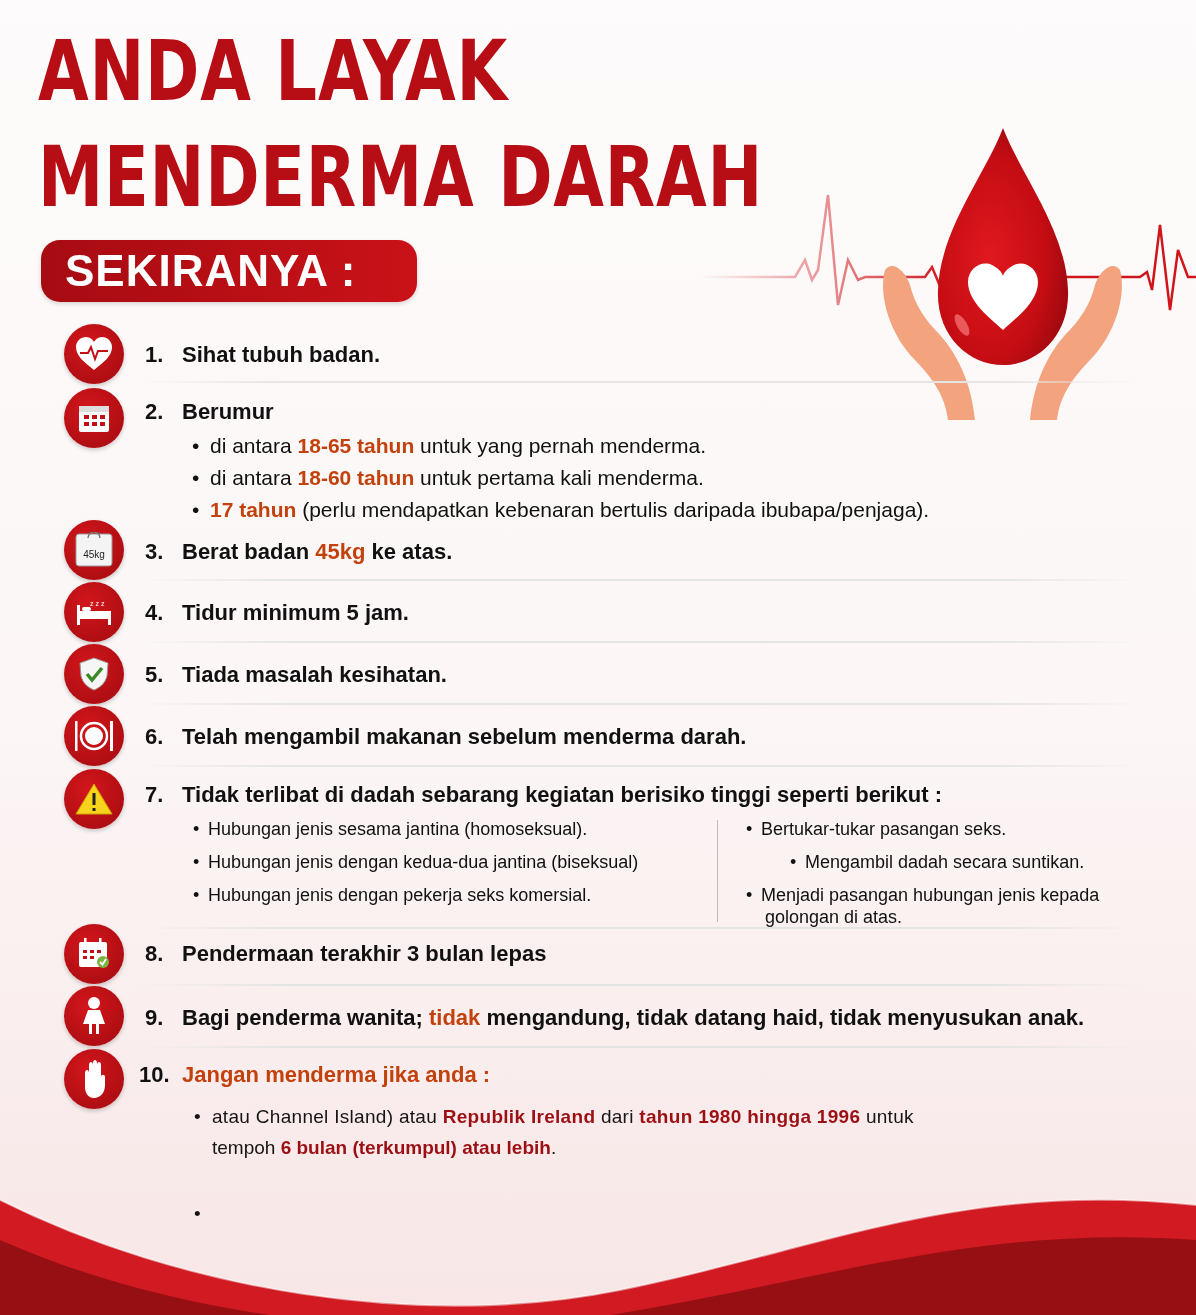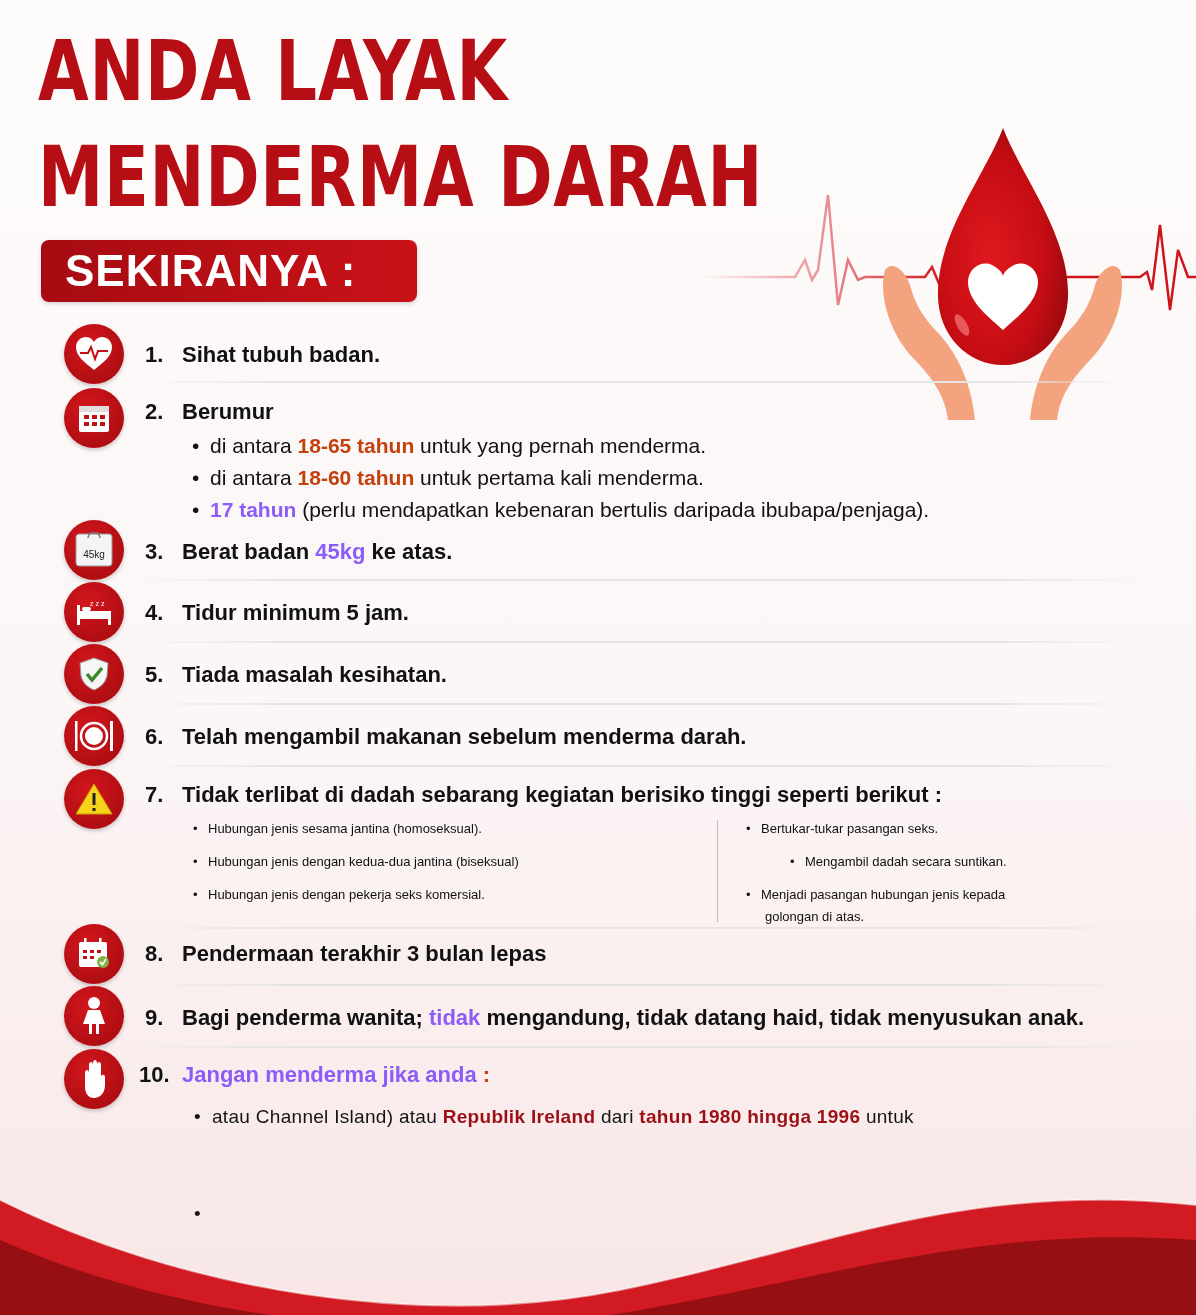--- a/index.html
+++ b/index.html
@@ -16,43 +16,43 @@
     font-weight: bold; color: #b70d14;
     font-size: 84px; line-height: 98px; letter-spacing: 1px;
     transform: scaleX(0.78); transform-origin: left top;
     white-space: nowrap;
   }
   .title .line { display: block; }
   .title .line2 { margin-top: 8px; }
   .badge {
     position: absolute; left: 41px; top: 240px; width: 376px; height: 62px;
     background: linear-gradient(90deg, #a70b12, #c91218);
-    border-radius: 8px;
+    border-radius: 19px;
     color: #fff; font-weight: bold; font-size: 44px; line-height: 62px;
     padding-left: 24px; letter-spacing: 1px;
     box-shadow: 0 2px 4px rgba(0,0,0,0.15);
   }
   .illus { position: absolute; left: 700px; top: 120px; width: 496px; height: 300px; }
   .icon-circle {
     position: absolute; left: 64px; width: 60px; height: 60px; border-radius: 50%;
     background: radial-gradient(circle at 40% 35%, #d3161c, #b00e13 70%);
     box-shadow: 0 2px 4px rgba(0,0,0,0.2);
     display: flex; align-items: center; justify-content: center;
   }
   .num { position: absolute; font-weight: bold; font-size: 22px; }
   .txt { position: absolute; left: 182px; font-weight: bold; font-size: 22px; white-space: nowrap; }
   .sep {
     position: absolute; left: 140px; width: 1000px; height: 2px;
     background: linear-gradient(90deg, rgba(220,220,220,0) 0%, #e4e4e4 15%, #e4e4e4 85%, rgba(220,220,220,0) 100%);
   }
   .hl { color: #c2410c; }
-  .hl-dark { color: #8b5cf6; }
+  .hl-dark { color: #c2410c; }
   .sub { position: absolute; font-size: 21px; white-space: nowrap; }
   .sub .dot { display: inline-block; width: 18px; }
-  .small { position: absolute; font-size: 13px; white-space: nowrap; line-height: 22px; }
+  .small { position: absolute; font-size: 18px; white-space: nowrap; line-height: 22px; }
   .small .dot { display: inline-block; width: 15px; }
   .vline { position: absolute; left: 717px; top: 820px; width: 1px; height: 102px; background: #bdbdbd; }
 
   .cond { position: absolute; left: 212px; font-size: 19px; line-height: 31px; color: #151515; }
   .cond b { font-weight: bold; color: #9c1015; }
   .cond .dot { position: absolute; left: -18px; }
 
   .wave { position: absolute; left: 0; top: 1180px; width: 1196px; height: 135px; }
 </style>
 </head>
@@ -224,20 +224,21 @@
   <svg width="32" height="40" viewBox="0 0 32 40">
       <path d="M7,14 C7,10 11,10 11,14 L11,6 C11,2 15,2 15,6 L15,4 C15,0 19,0 19,4 L19,6 C19,2 23,2 23,6 L23,18 C23,15 27,15 27,18 L27,26 C27,34 22,39 16,39 C10,39 7,34 7,28 Z" fill="#fff"></path>
     </svg>
 </div>
 <div class="num" style="left:139px; top:1062px;">10.</div>
 <div class="txt" style="top:1062px;"><span class="hl-dark">Jangan menderma jika anda</span><span class="hl"> :</span></div>
 
 <div class="cond" style="top:1101px;">
   <span class="dot">•</span>
   <div style="letter-spacing:0.3px;"><span>atau Channel Island) atau </span><b>Republik Ireland</b><span> dari </span><b>tahun 1980 hingga 1996</b><span> untuk</span></div>
+  <div><span>tempoh </span><b>6 bulan (terkumpul) atau lebih</b><span>.</span></div>
 </div>
 <div class="cond" style="top:1198px;">
   <span class="dot">•</span>
 </div>
 
 <svg class="wave" viewBox="0 0 1196 135" preserveAspectRatio="none">
   <path d="M0,20 C180,110 420,150 620,110 C820,70 960,0 1196,25 L1196,135 L0,135 Z" fill="#d11a22"></path>
   <path d="M0,60 C180,140 430,170 640,130 C840,95 990,45 1196,60 L1196,135 L0,135 Z" fill="#960f13"></path>
   <path d="M0,20 C180,110 420,150 620,110 C820,70 960,0 1196,25" fill="none" stroke="#fff" stroke-width="2" opacity="0.5"></path>
 </svg>

